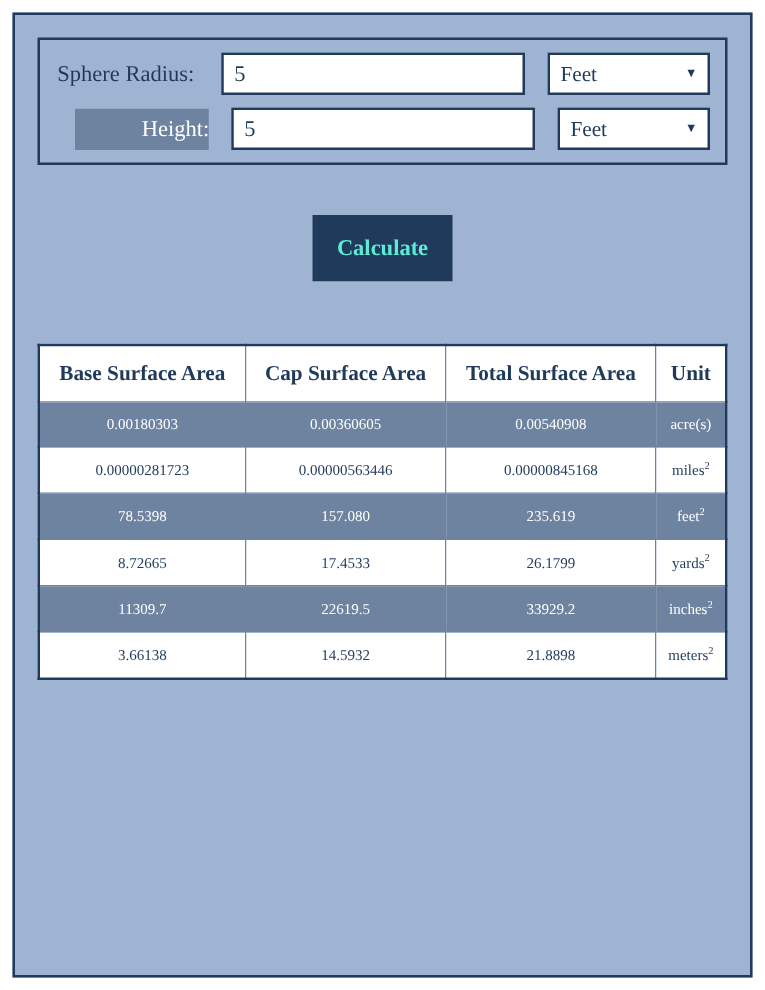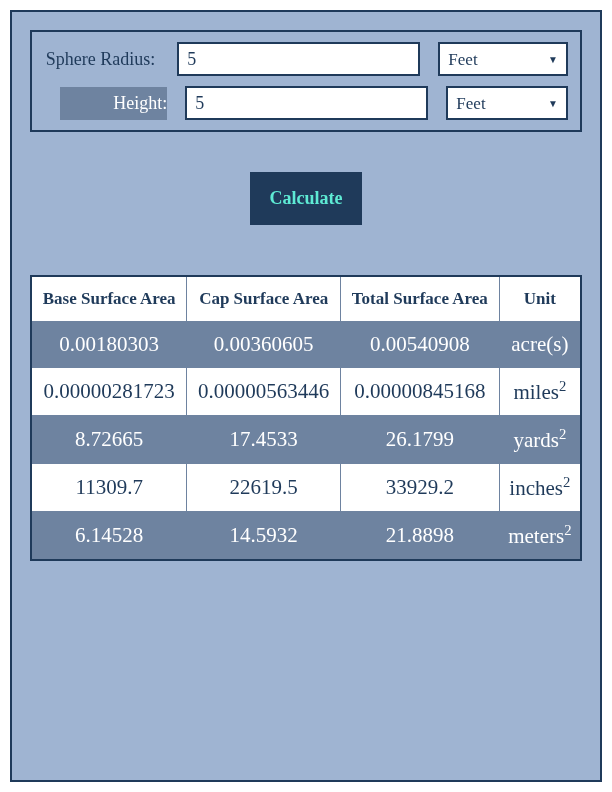--- a/index.html
+++ b/index.html
@@ -101,21 +101,21 @@
       width: 100%;
       border-collapse: collapse;
       background: #fff;
       border: 2px solid #1f3a5a;
     }
     .results-table th,
     .results-table td {
       border: 1px solid #6e83a0;
       text-align: center;
       padding: 10px 6px;
-      font-size: 21px;
+      font-size: 12px;
       color: #1f3a5a;
       word-break: break-word;
     }
     .results-table th {
       background: #fff;
       font-weight: bold;
       font-size: 17px;
       padding: 12px 6px;
     }
     .results-table tbody tr:nth-child(odd) td {
@@ -179,33 +179,39 @@
           <td>0.00540908</td>
           <td><span>acre(s)</span></td>
         </tr>
         <tr>
           <td>0.00000281723</td>
           <td>0.00000563446</td>
           <td>0.00000845168</td>
           <td><span>miles</span><span class="sup">2</span></td>
         </tr>
         <tr>
+          <td>78.5398</td>
+          <td>157.080</td>
+          <td>235.619</td>
+          <td><span>feet</span><span class="sup">2</span></td>
+        </tr>
+        <tr>
           <td>8.72665</td>
           <td>17.4533</td>
           <td>26.1799</td>
           <td><span>yards</span><span class="sup">2</span></td>
         </tr>
         <tr>
           <td>11309.7</td>
           <td>22619.5</td>
           <td>33929.2</td>
           <td><span>inches</span><span class="sup">2</span></td>
         </tr>
         <tr>
-          <td>6.14528</td>
+          <td>3.66138</td>
           <td>14.5932</td>
           <td>21.8898</td>
           <td><span>meters</span><span class="sup">2</span></td>
         </tr>
       </tbody>
   </table>
 
 </div>
 
 </body></html>

